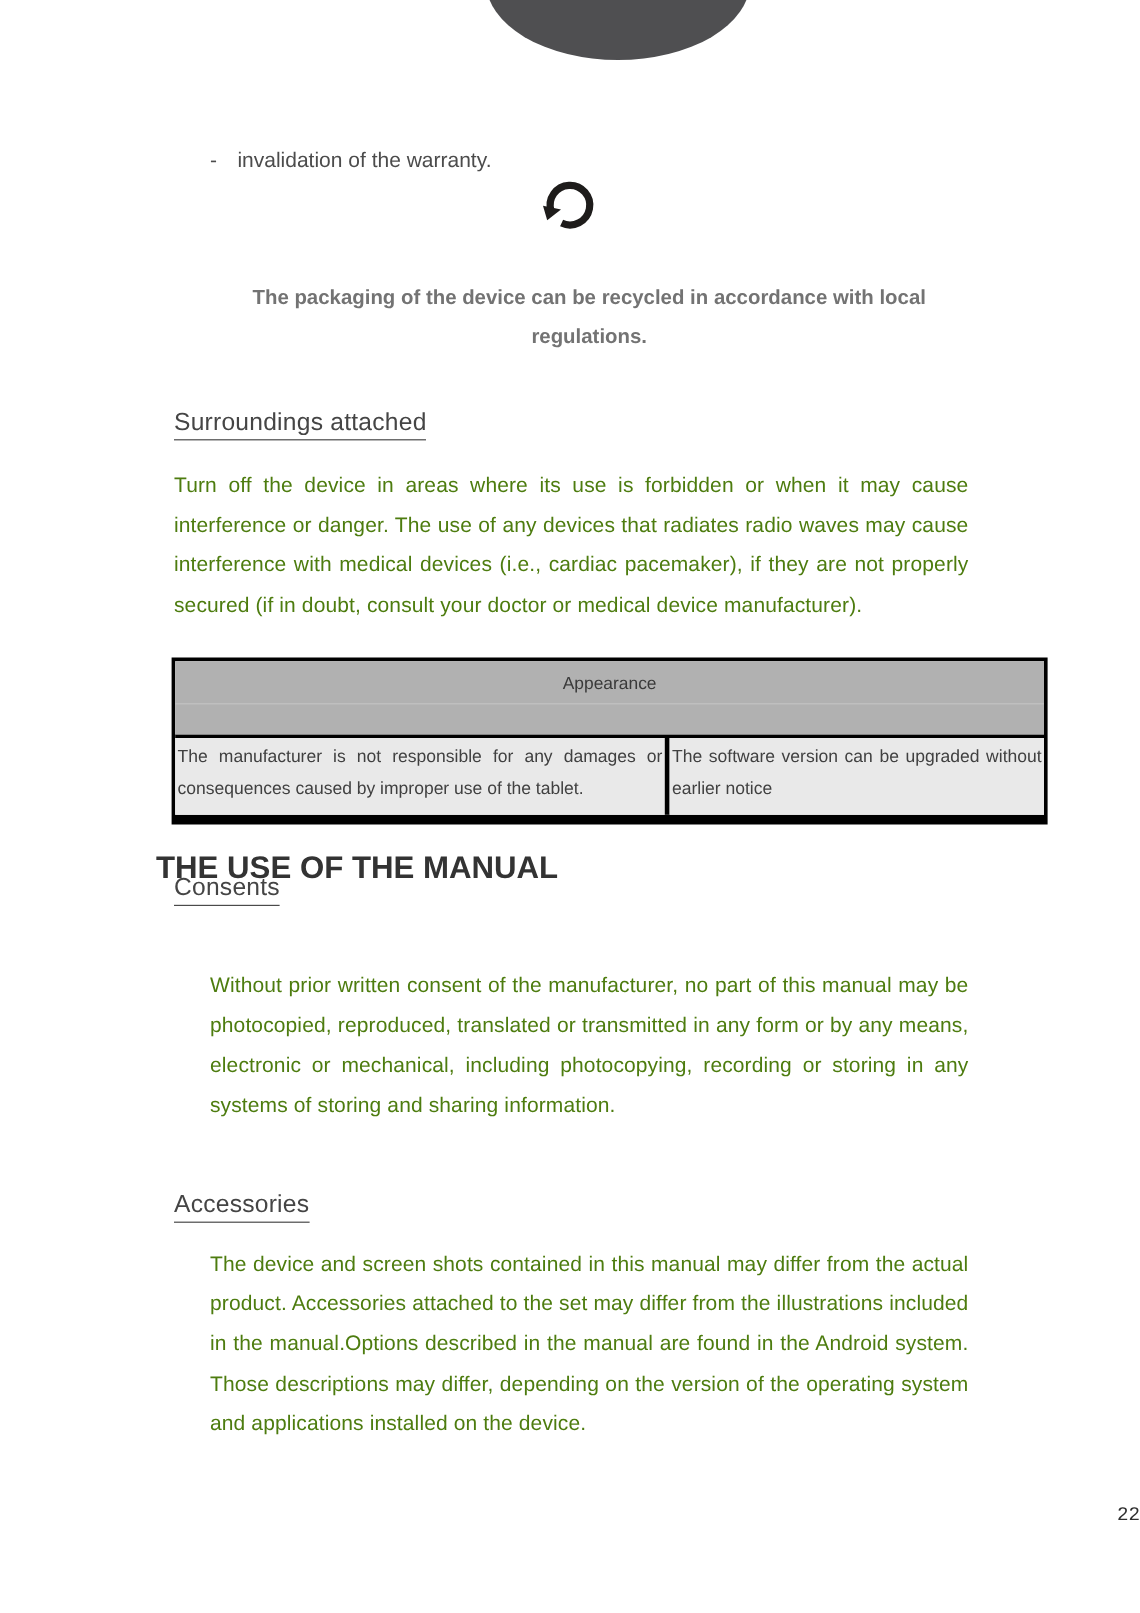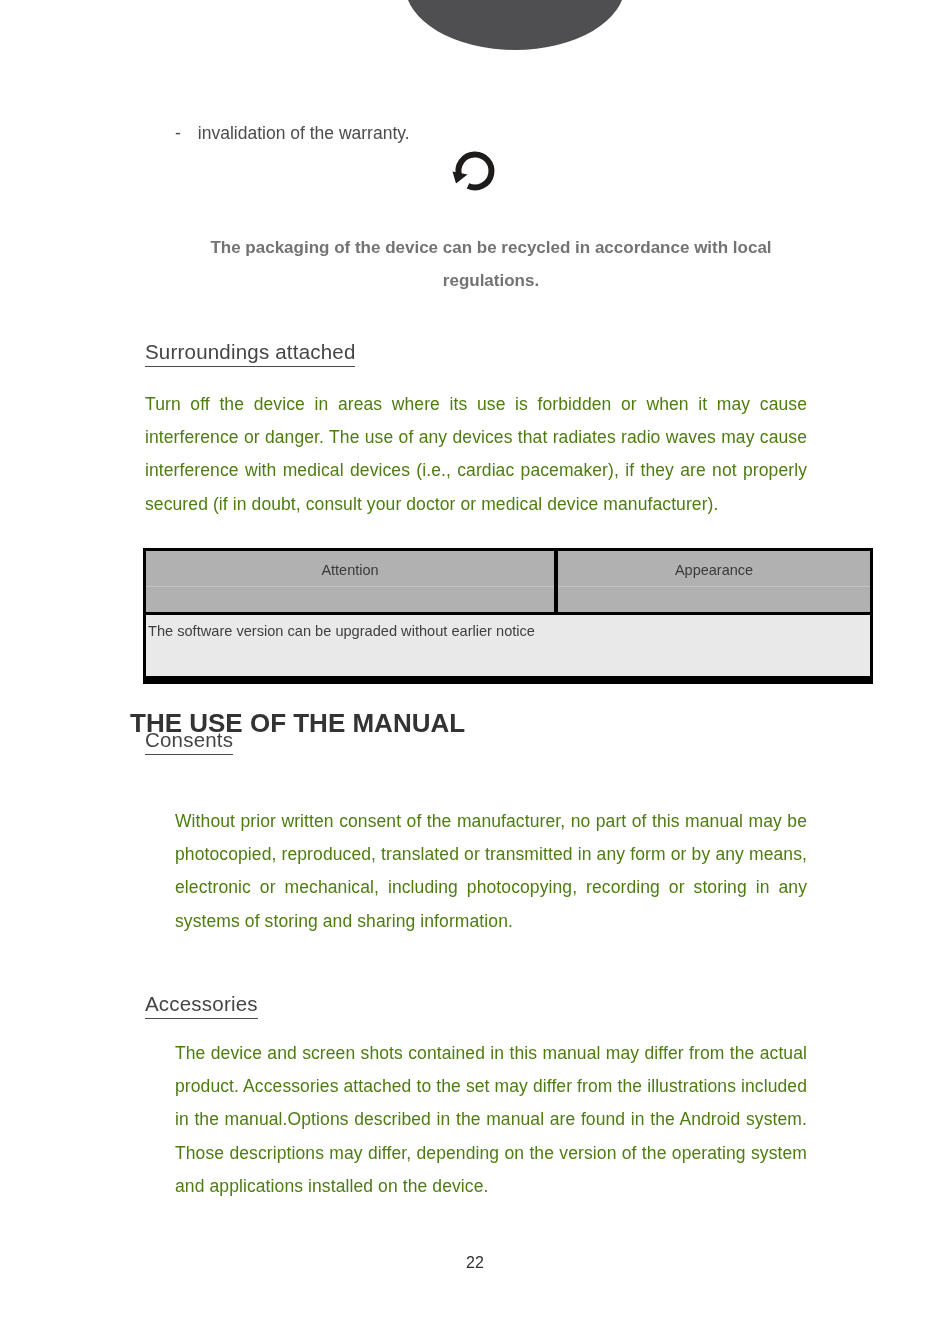--- a/index.html
+++ b/index.html
@@ -79,22 +79,22 @@
   }
   .t-td{
     background:#e9e9e9;
     font-size:14.6px;line-height:26.5px;color:#404040;
     text-align:justify;
     padding:3px 2px 8px 2px;
     min-height:61px;
   }
   .page-number{
     position:absolute;left:0;top:1254px;width:950px;
-    text-align:center;
-    font-size:16px;color:#2f2f2f;
+    text-align:right;
+    font-size:16px;color:#2f2f2f;font-family:Liberation Mono, monospace;
   }
 </style>
 </head>
 <body>
 
 <div class="page">
 
   <div class="ellipse"></div>
 
   <div class="bullet-line">
@@ -112,28 +112,26 @@
   <div class="caption">The packaging of the device can be recycled in accordance with local regulations.</div>
 
   <div class="h-underline h-surroundings">
     <span class="u">Surroundings attached</span>
   </div>
 
   <div class="para para-surroundings">Turn off the device in areas where its use is forbidden or when it may cause interference or danger. The use of any devices that radiates radio waves may cause interference with medical devices (i.e., cardiac pacemaker), if they are not properly secured (if in doubt, consult your doctor or medical device manufacturer).</div>
 
   <div class="doc-table">
     <div class="t-row t-head">
-      <div class="t-cell t-col1 t-th">
-        <div class="th-text">Attention</div>
-      </div>
       <div class="t-cell t-col2 t-th">
         <div class="th-text">Appearance</div>
       </div>
     </div>
     <div class="t-row t-body">
+      <div class="t-cell t-col1 t-td">The manufacturer is not responsible for any damages or consequences caused by improper use of the tablet.</div>
       <div class="t-cell t-col2 t-td">The software version can be upgraded without earlier notice</div>
     </div>
   </div>
 
   <div class="main-heading">THE USE OF THE MANUAL</div>
 
   <div class="h-underline h-consents">
     <span class="u">Consents</span>
   </div>
 

